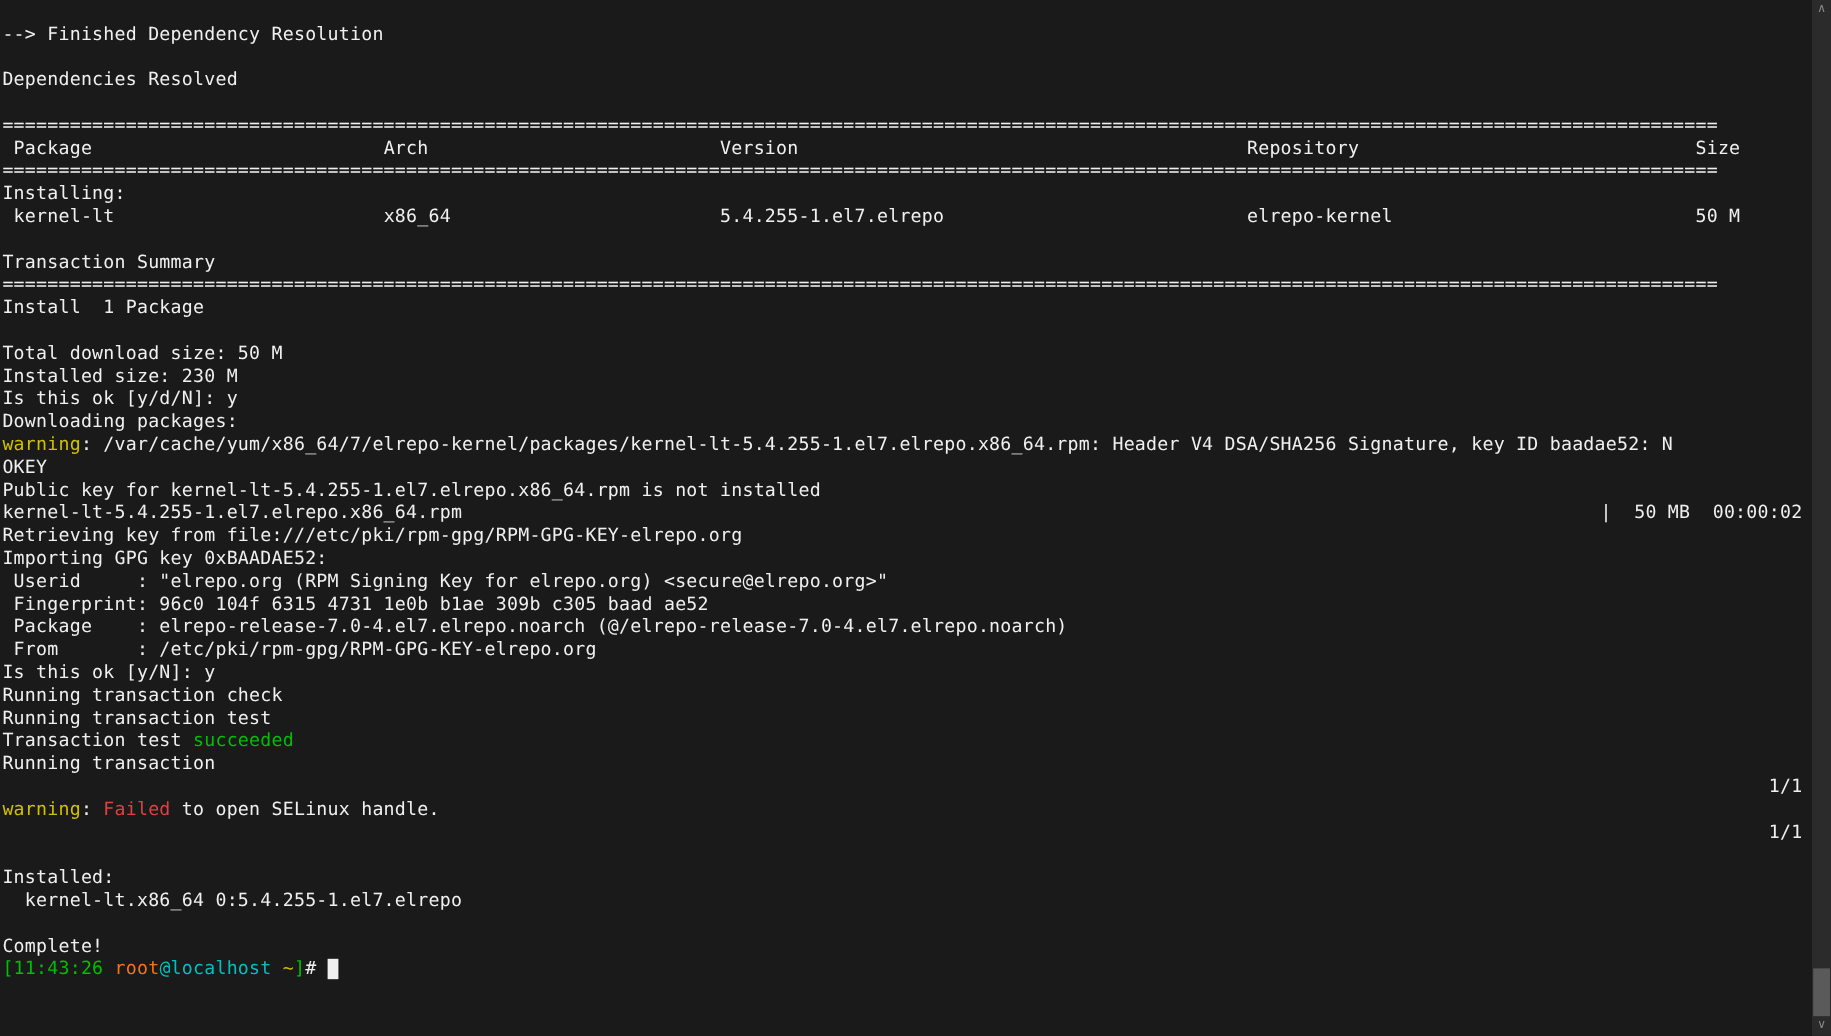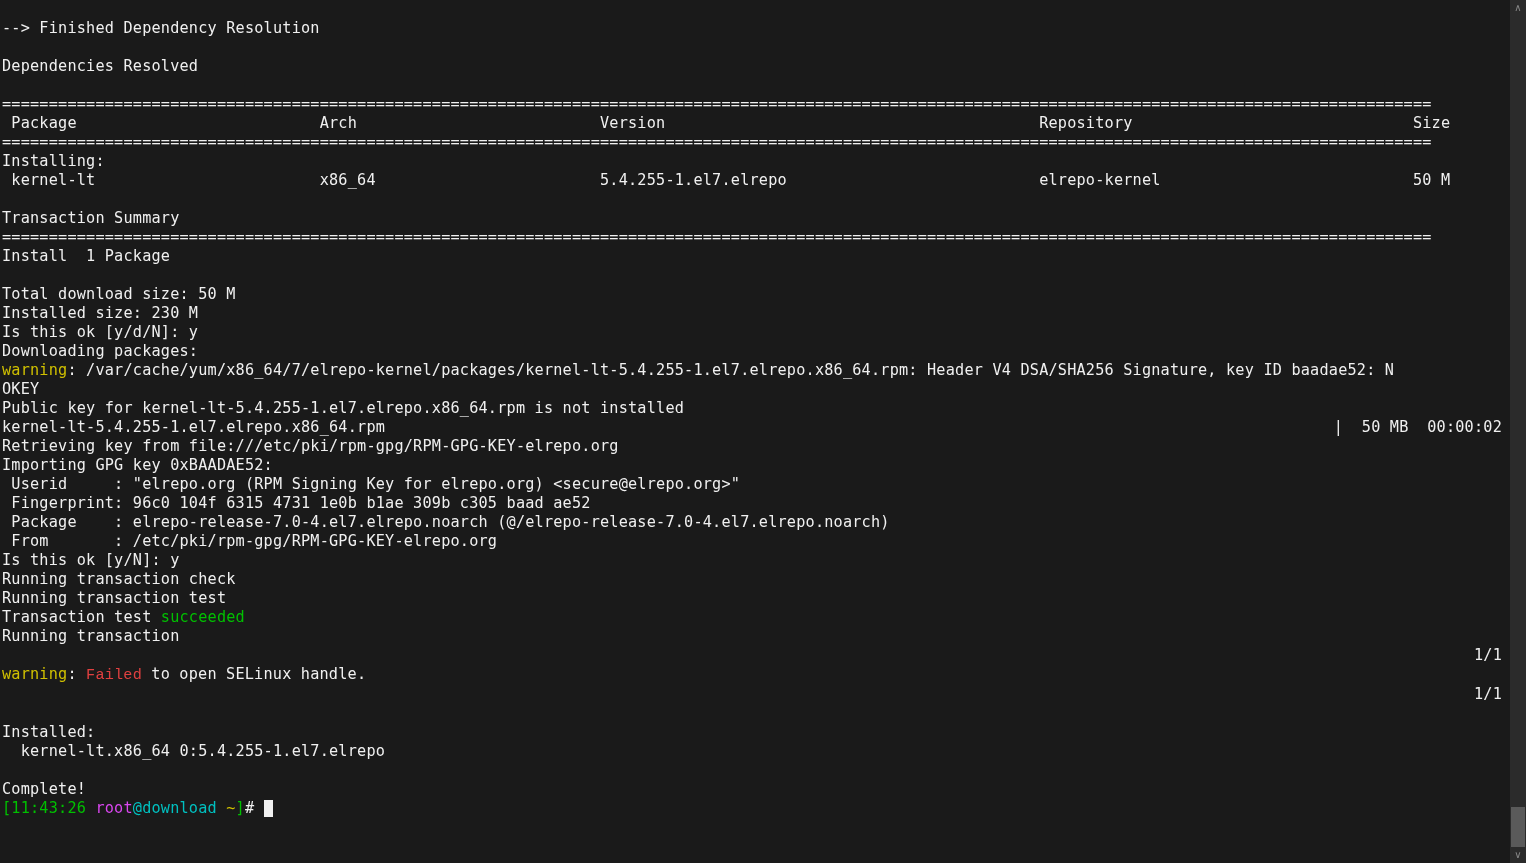--- a/index.html
+++ b/index.html
@@ -14,23 +14,23 @@
     font-family: "Consolas", "DejaVu Sans Mono", monospace;
     font-size: 15.2px;
     line-height: 19px;
     color: #f0f0f0;
     white-space: pre;
     padding: 0 2px;
     letter-spacing: 0.2px;
   }
   .yellow { color: #d0c000; }
   .green  { color: #00c000; text-align: center; }
-  .red    { color: #e04040; font-family: Liberation Mono, monospace; }
+  .red    { color: #e04040; }
   .cyan   { color: #00c0c0; }
-  .magenta{ color: #d946ef; }
+  .magenta{ color: #f97316; }
   .cursor {
     display:inline-block;
     width: 9px;
     height: 17px;
     background: #f0f0f0;
     vertical-align: text-bottom;
   }
   .scrollbar {
     position: absolute;
     right: 0;
@@ -100,20 +100,20 @@
 <span>Running transaction check</span>
 <span>Running transaction test</span>
 <span><span>Transaction test </span><span class="green">succeeded</span></span>
 <span>Running transaction</span>
 <div class="row"><span class="r">1/1</span></div><span><span class="yellow">warning</span><span>: </span><span class="red">Failed</span><span> to open SELinux handle.</span></span>
 <div class="row"><span class="r">1/1</span></div><span></span>
 <span>Installed:</span>
 <span>  kernel-lt.x86_64 0:5.4.255-1.el7.elrepo</span>
 <span></span>
 <span>Complete!</span>
-<span><span class="green">[</span><span class="green">11:43:26</span> <span class="magenta">root</span><span class="cyan">@</span><span class="cyan">download</span><span class="yellow"> ~</span><span class="green">]</span><span># </span><span class="cursor"></span></span>
+<span><span class="green">[</span><span class="green">11:43:26</span> <span class="magenta">root</span><span class="cyan">@</span><span class="cyan">localhost</span><span class="yellow"> ~</span><span class="green">]</span><span># </span><span class="cursor"></span></span>
 </div>
 
 <div class="scrollbar">
   <div class="scroll-up">∧</div>
   <div class="scroll-thumb"></div>
   <div class="scroll-down">∨</div>
 </div>
 
 </body></html>

